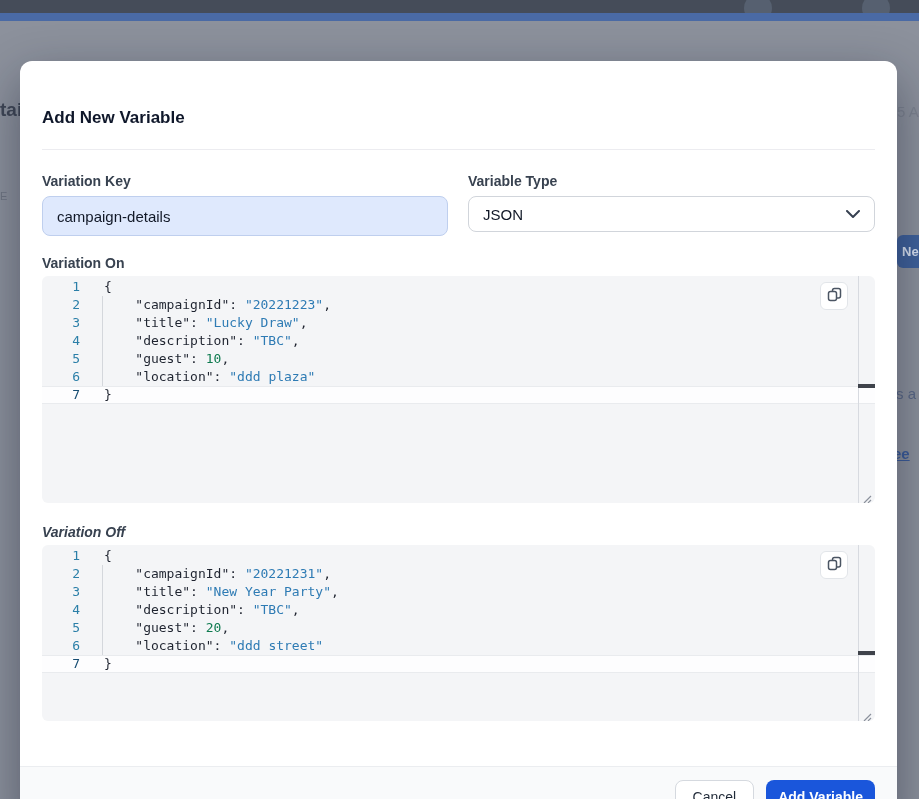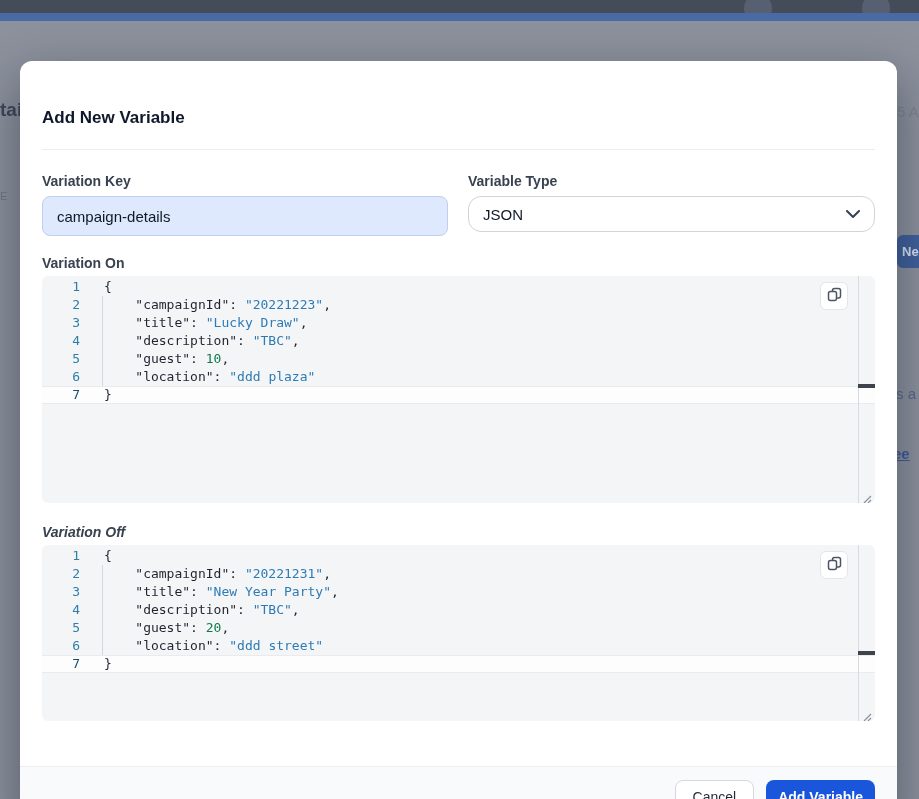--- a/index.html
+++ b/index.html
@@ -35,21 +35,21 @@
   .modal-title { position:absolute; left:22px; top:47px; font-size:17px; font-weight:700; color:#0f172a; }
   .modal-divider { position:absolute; left:22px; top:88px; width:833px; height:1px; background:#ececf0; }
 
   .field-label { position:absolute; font-size:14px; font-weight:600; color:#384250; }
   .lbl-key  { left:22px;  top:112px; }
   .lbl-type { left:448px; top:112px; }
   .key-input { position:absolute; left:22px; top:135px; width:406px; height:40px;
     background:#dfe9fd; border:1px solid #bfcfee; border-radius:8px;
     font-family:"Liberation Sans", sans-serif; font-size:15px; color:#111827; padding:0 14px; outline:none; }
   .type-select { position:absolute; left:448px; top:135px; width:407px; height:36px; background:#fff;
-    border:1px solid #d1d5db; border-radius:13px; display:flex; align-items:center; justify-content:space-between;
+    border:1px solid #d1d5db; border-radius:8px; display:flex; align-items:center; justify-content:space-between;
     padding:0 14px; font-size:15px; color:#111827; cursor:pointer; }
   .chev { display:inline-flex; }
 
   .lbl-von  { left:22px; top:194px; }
   .lbl-voff { left:22px; top:463px;font-style:italic; }
 
   .editor { position:absolute; left:22px; width:833px; background:#f4f5f7; border-radius:6px; overflow:hidden; }
   .editor-on  { top:215px; height:227px; }
   .editor-off { top:484px; height:176px; }
   .code-lines { position:absolute; left:0; top:2px; width:100%; }

